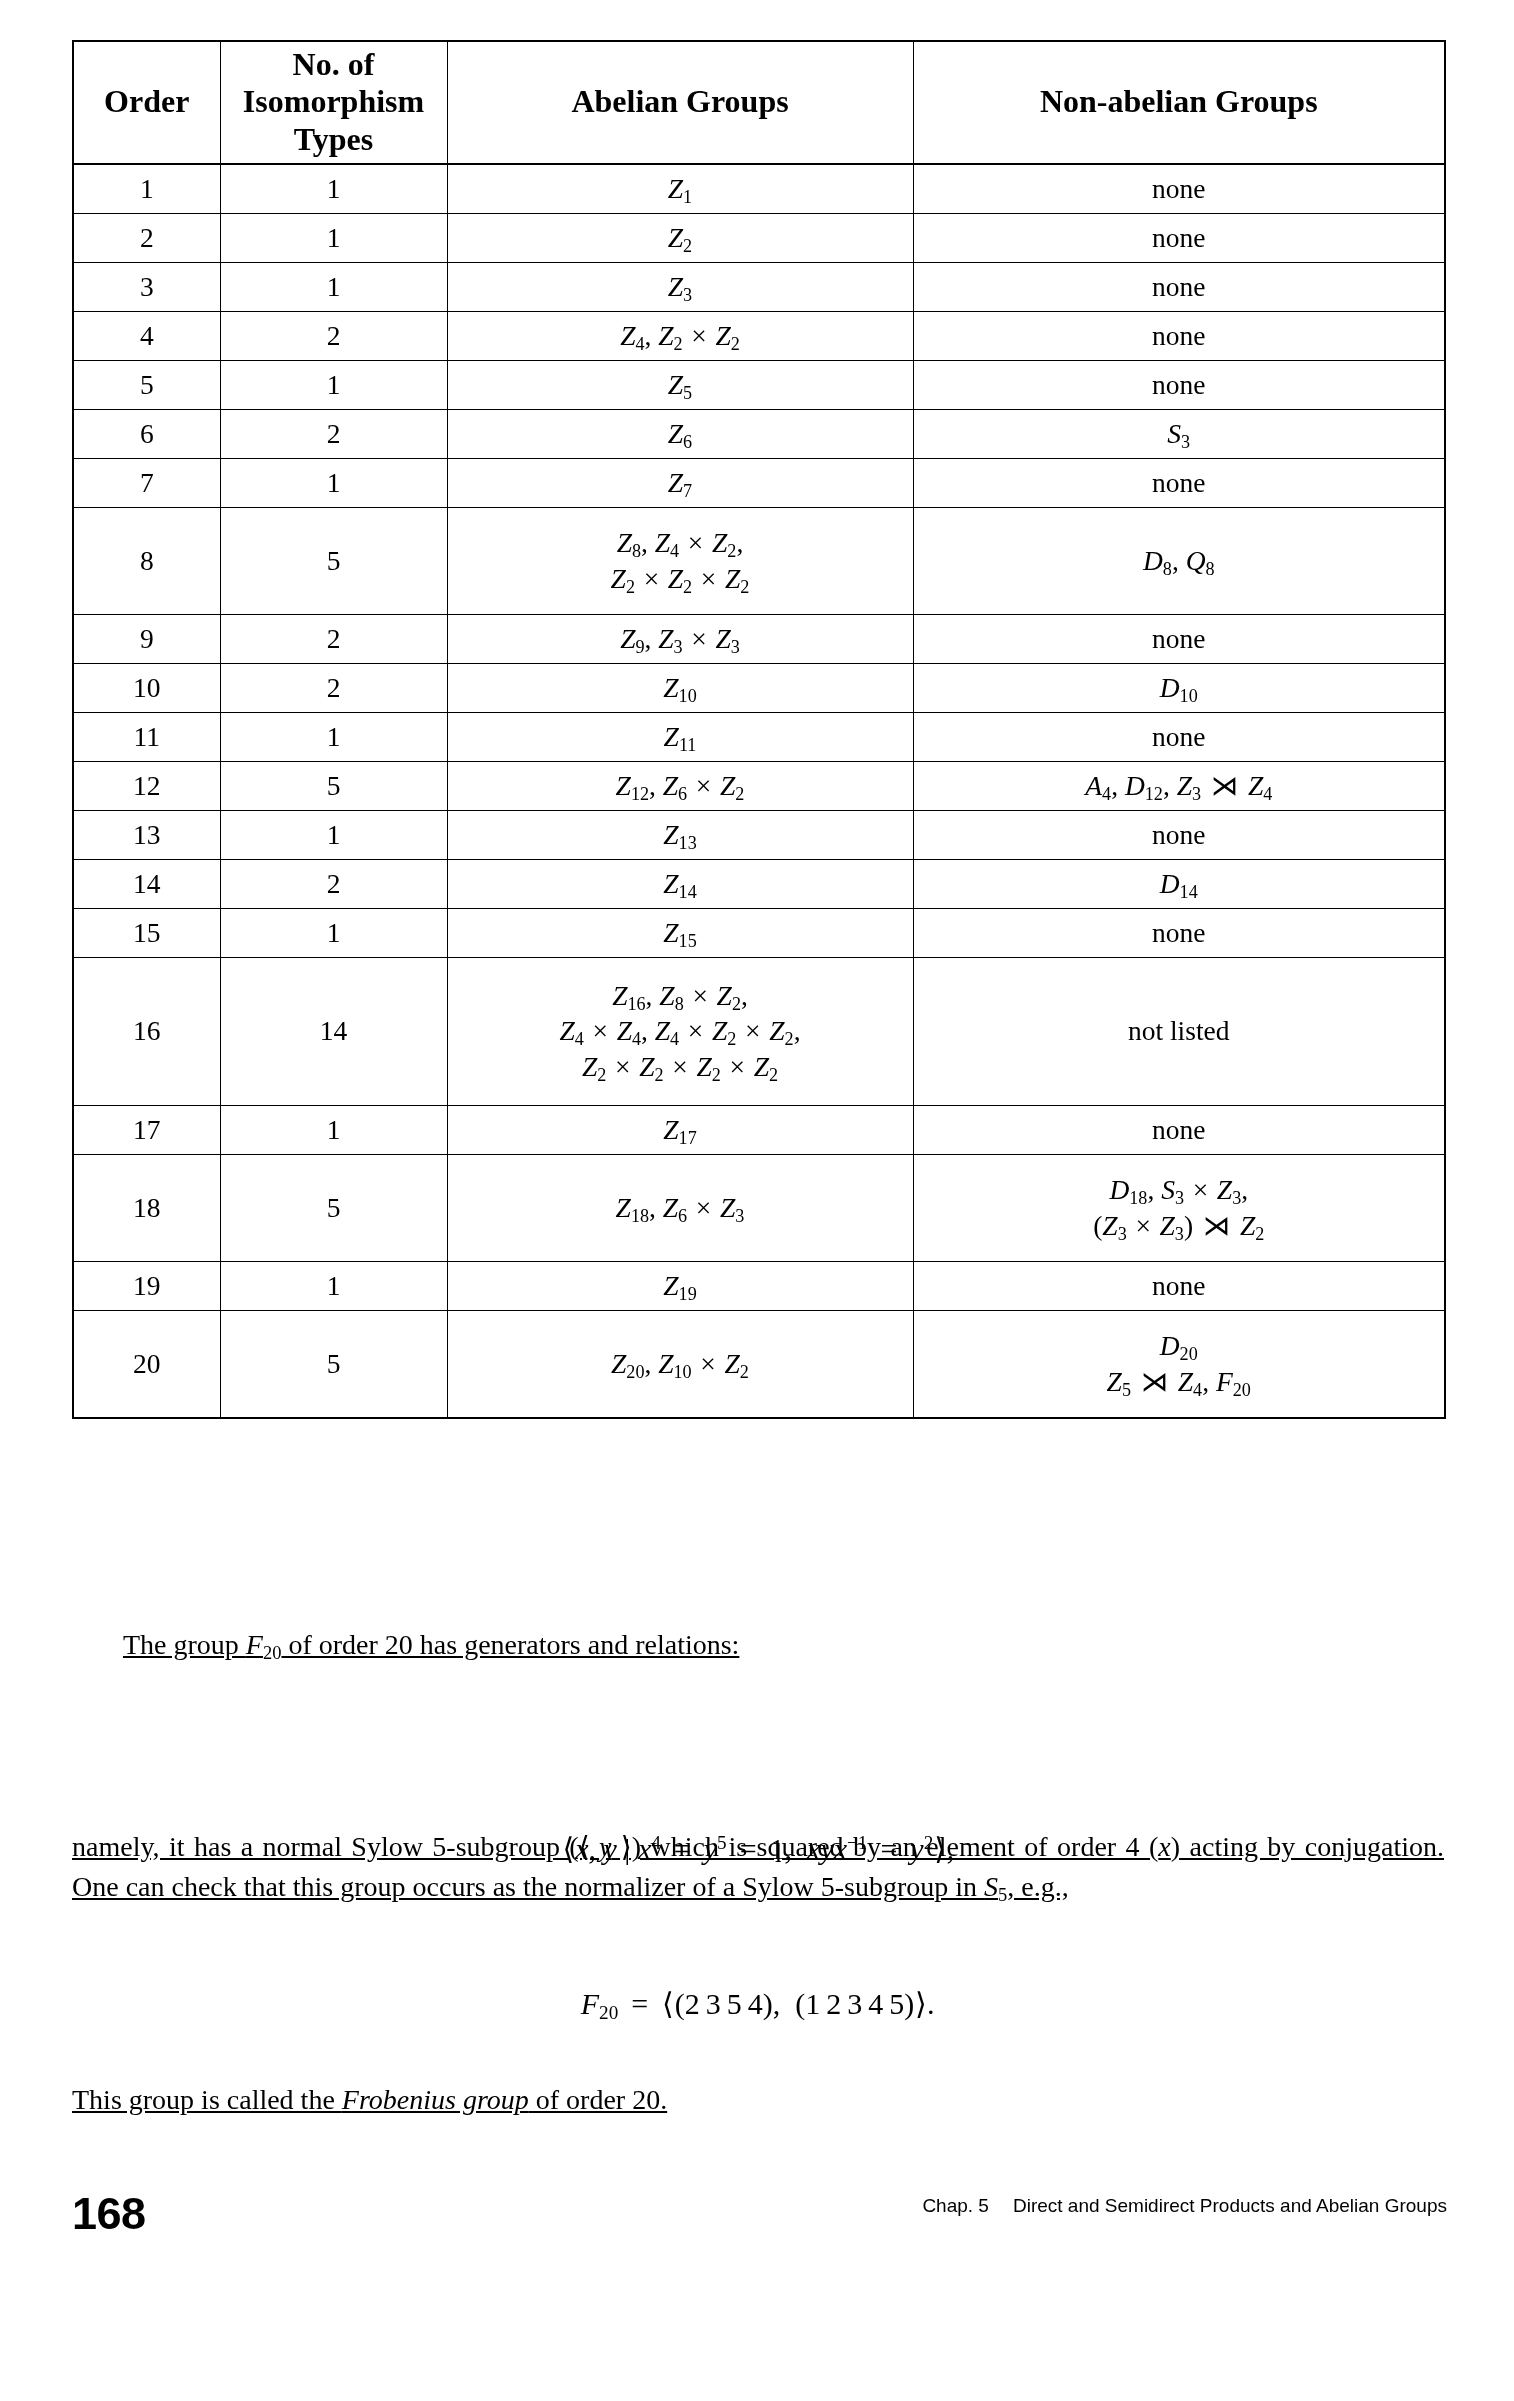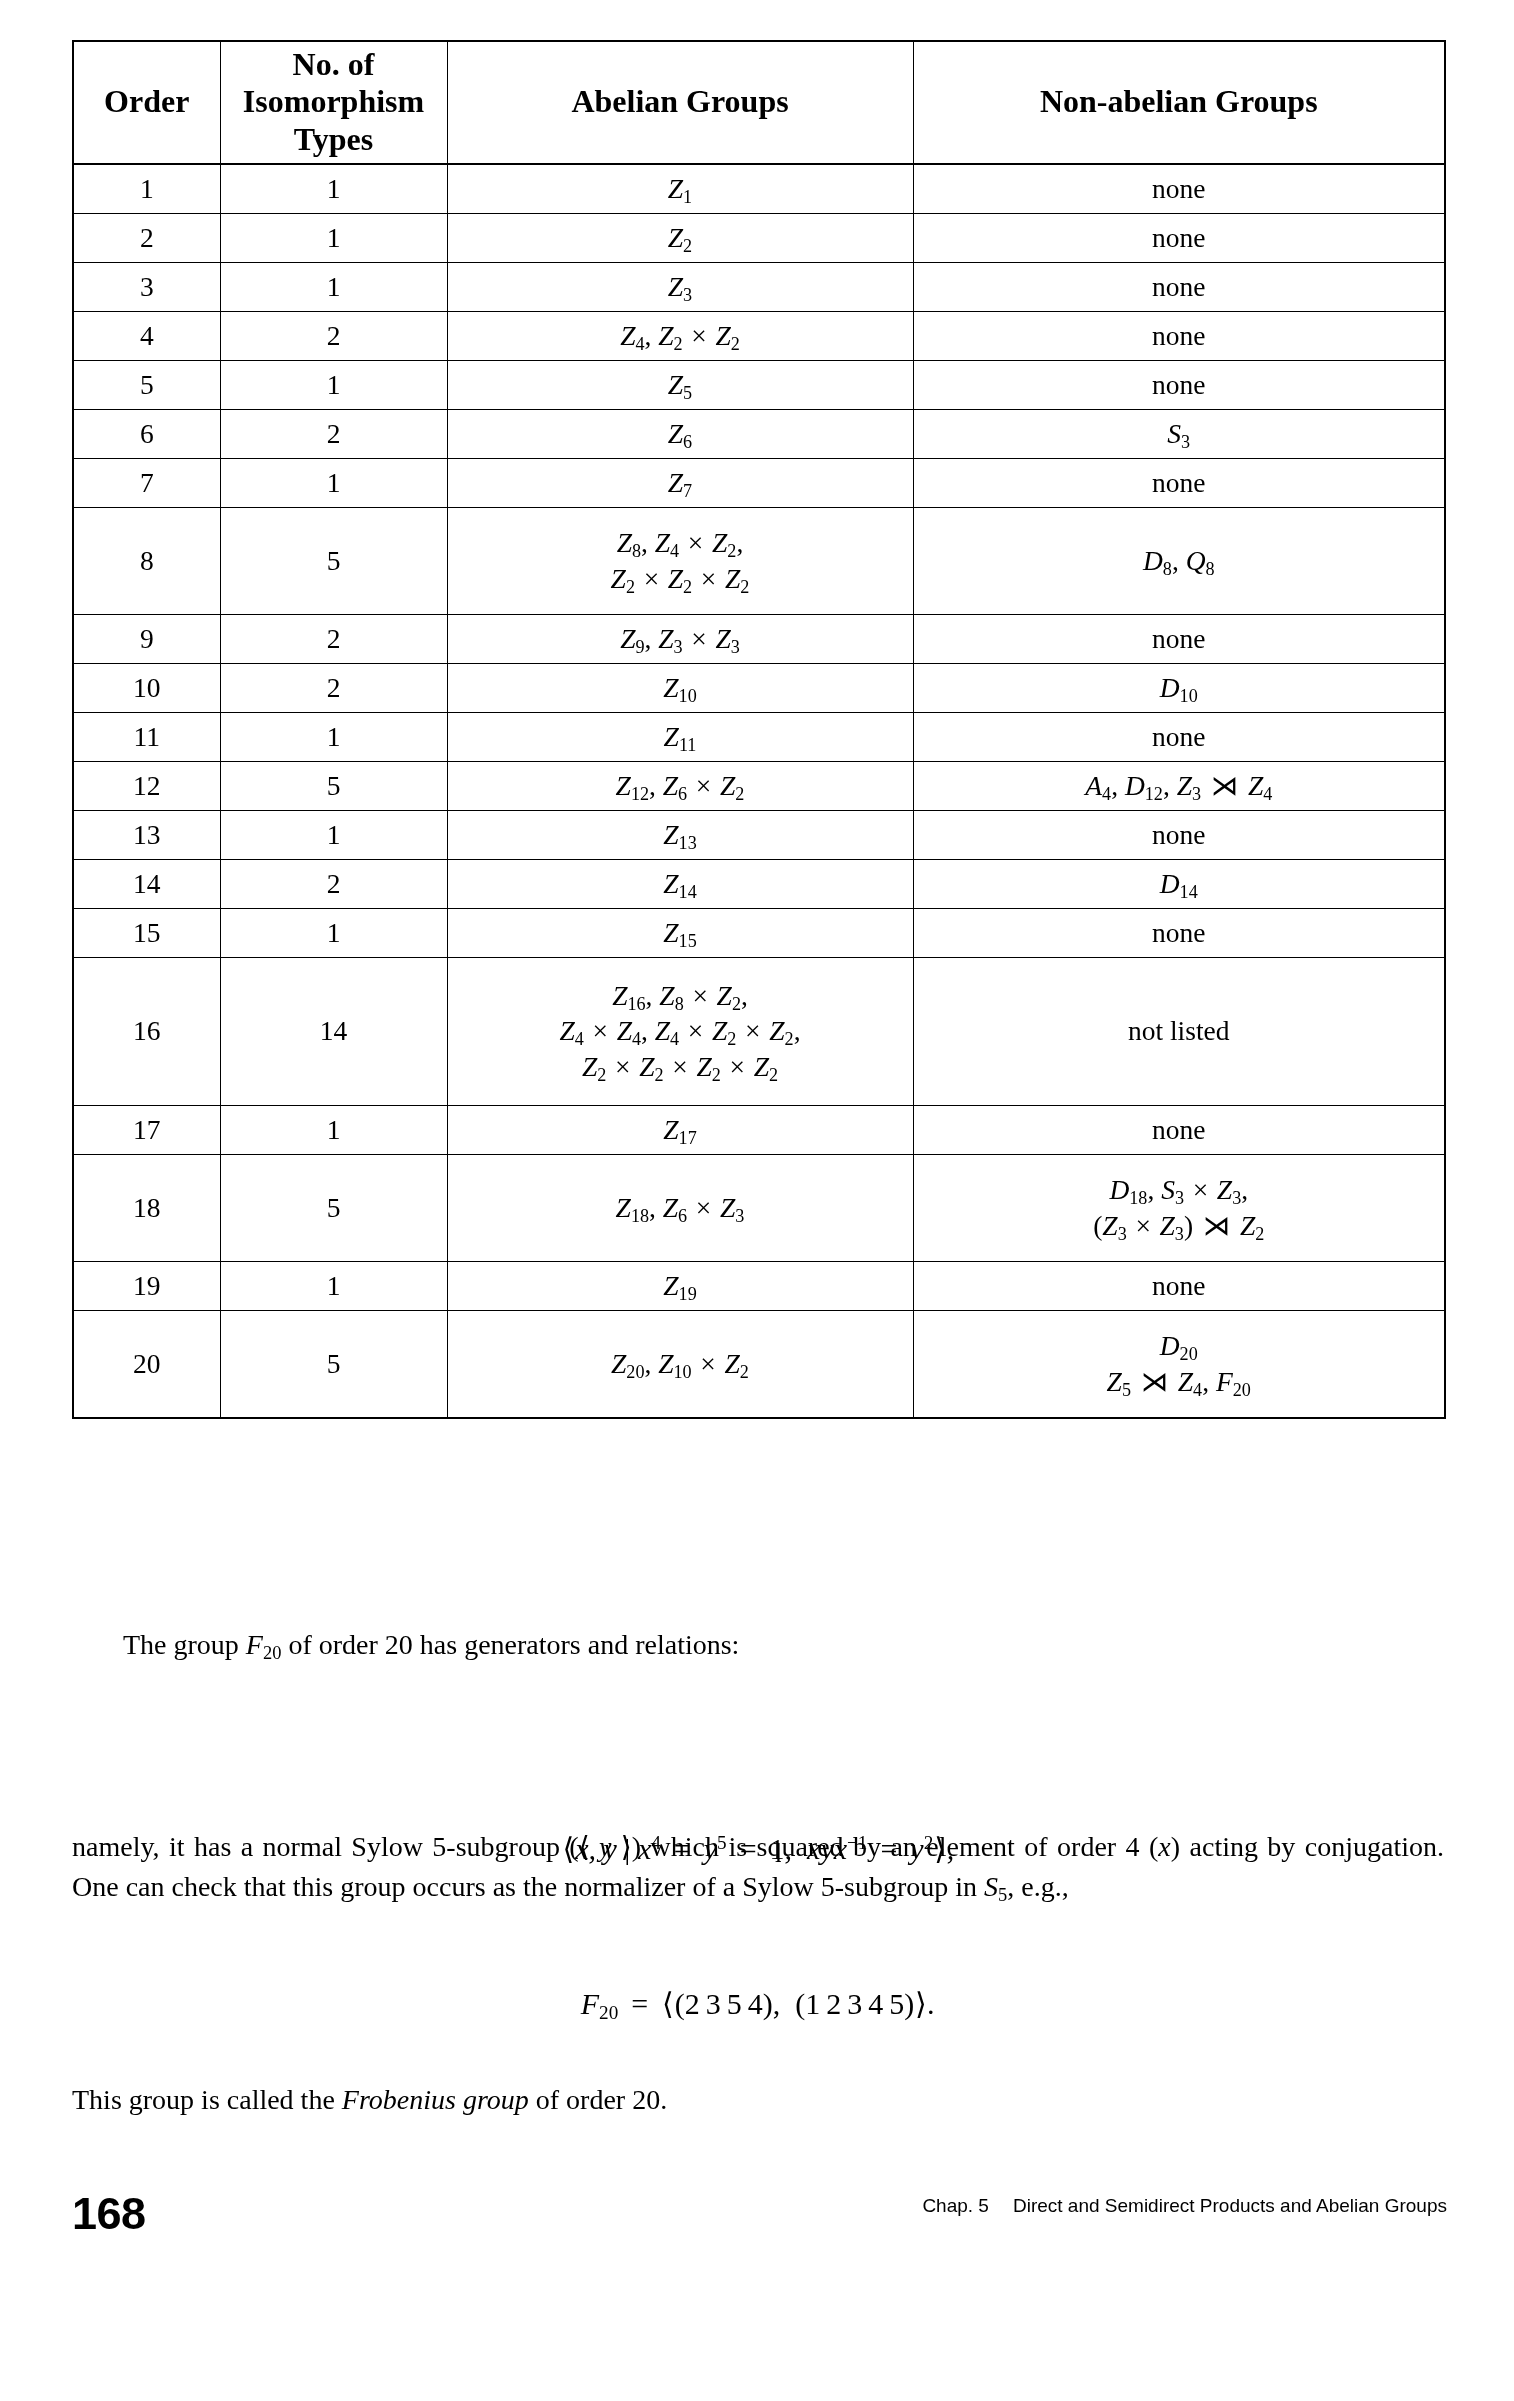--- a/index.html
+++ b/index.html
@@ -78,20 +78,21 @@
   .mline { display: block; white-space: nowrap; }
   .times { font-style: normal; padding: 0 1.8px; }
   .sdp { font-style: normal; padding: 0 2.8px; }
 
   
   .para {
     position: absolute;
     font-size: 28px;
     line-height: 1.42;
     text-align: justify;
+    text-decoration: underline;
   }
   .para-indent { text-indent: 51px; }
 
   .eq {
     position: absolute;
     width: 1372px;
     left: 72px;
     text-align: center;
     font-size: 30px;
   }

